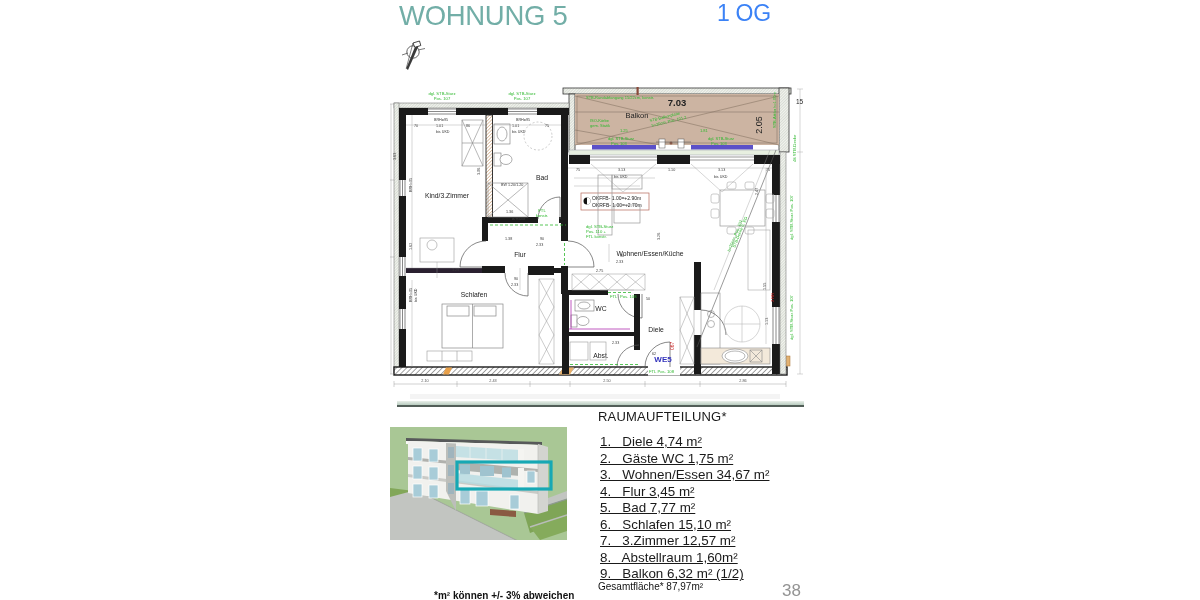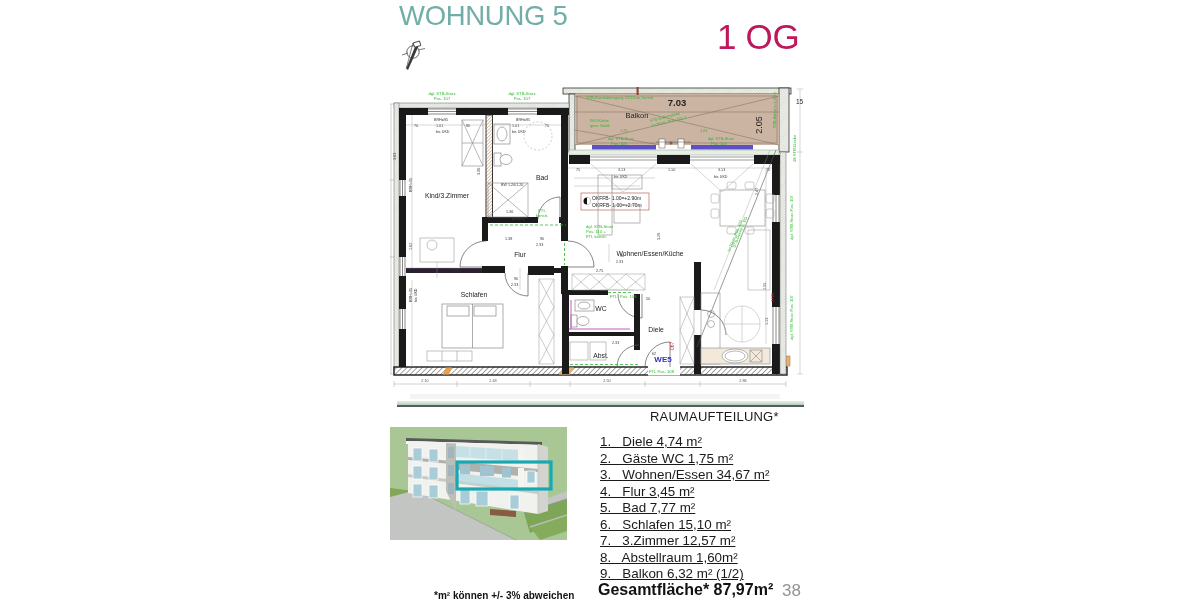--- a/index.html
+++ b/index.html
@@ -4,21 +4,21 @@
 <style>
   html,body{margin:0;padding:0;}
   body{width:1200px;height:600px;background:#ffffff;font-family:"Liberation Sans",sans-serif;position:relative;overflow:hidden;}
   .abs{position:absolute;}
 </style>
 </head>
 <body>
 
 <div class="abs" style="left:399px;top:0px;font-size:27.5px;color:#72aea7;letter-spacing:-0.3px;text-align:center;">WOHNUNG 5</div>
 
-<div class="abs" style="left:717px;top:17px;font-size:35px;color:#be185d;letter-spacing:-0.3px;">1 OG</div>
+<div class="abs" style="left:717px;top:0px;font-size:23px;color:#3b82f6;letter-spacing:-0.3px;">1 OG</div>
 
 <svg class="abs" style="left:398px;top:37px;" width="28" height="36" viewBox="0 0 28 36">
   <circle cx="15" cy="15" r="6.2" fill="none" stroke="#555" stroke-width="0.9"></circle>
   <line x1="4" y1="18" x2="10" y2="16" stroke="#555" stroke-width="0.8"></line>
   <line x1="20" y1="13" x2="27" y2="11.5" stroke="#555" stroke-width="0.8"></line>
   <polygon points="15,6 21.5,4 22.8,8.5 16.8,10.3" fill="#fff" stroke="#333" stroke-width="0.9"></polygon>
   <polygon points="16.8,10.3 20.5,9.2 10,33 8.2,31.5" fill="#3a3a3a"></polygon>
   <line x1="15" y1="6" x2="8.2" y2="31.5" stroke="#333" stroke-width="0.6"></line>
 </svg>
 
@@ -508,33 +508,33 @@
     <line x1="388" y1="180" x2="394" y2="180"></line>
     <line x1="388" y1="257" x2="394" y2="257"></line>
     <line x1="388" y1="374" x2="394" y2="374"></line>
   </g>
 </svg>
 
 <div class="abs" style="left:397px;top:401px;width:407px;height:4px;background:linear-gradient(#e9efe9,#b8ccbf);"></div>
 
 <div class="abs" style="left:397px;top:405px;width:407px;height:2.2px;background:#525e58;"></div>
 
-<div class="abs" style="left:650px;top:409px;font-size:13px;color:#1a1a1a;letter-spacing:0.2px;">RAUMAUFTEILUNG*</div>
+<div class="abs" style="left:598px;top:409px;font-size:13px;color:#1a1a1a;letter-spacing:0.2px;">RAUMAUFTEILUNG*</div>
 
 <div class="abs" style="left:600px;top:434px;font-size:13.4px;color:#1a1a1a;line-height:16.55px;white-space:pre;text-decoration:underline;">1.   Diele 4,74 m²
 2.   Gäste WC 1,75 m²
 3.   Wohnen/Essen 34,67 m²
 4.   Flur 3,45 m²
 5.   Bad 7,77 m²
 6.   Schlafen 15,10 m²
 7.   3.Zimmer 12,57 m²
 8.   Abstellraum 1,60m²
 9.   Balkon 6,32 m² (1/2)</div>
 
-<div class="abs" style="left:598px;top:581px;font-size:16px;color:#111;font-weight:bold;">Gesamtfläche* 87,97m²</div>
+<div class="abs" style="left:598px;top:581px;font-size:10px;color:#111;font-weight:normal;">Gesamtfläche* 87,97m²</div>
 
 <div class="abs" style="left:782px;top:581px;font-size:17px;color:#939393;">38</div>
 
 <div class="abs" style="left:434px;top:590px;font-size:10px;color:#111;font-weight:bold;">*m² können +/- 3% abweichen</div>
 
 <svg class="abs" style="left:390px;top:427px;" width="177" height="113" viewBox="0 0 177 113">
 
   <rect x="0" y="0" width="177" height="113" fill="#a9c795"></rect>
 
   <polygon points="0,61 24,64 0,73" fill="#82a759"></polygon>

